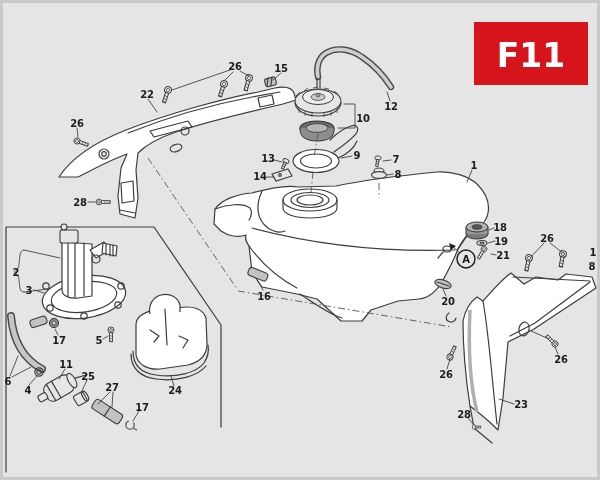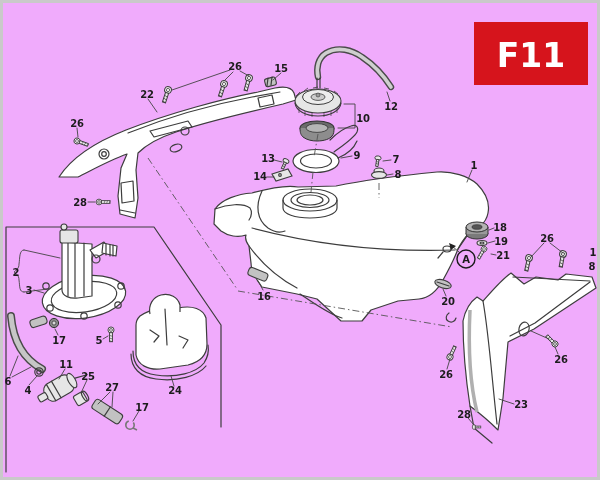--- a/index.html
+++ b/index.html
@@ -1,16 +1,16 @@
 <!DOCTYPE html>
 <html><head>
 <meta charset="utf-8">
 <style>
   html,body{margin:0;padding:0;background:#ffffff;}
-  .page{position:relative;width:600px;height:480px;background:#f0abfc;
+  .page{position:relative;width:600px;height:480px;background:#e5e5e5;
         font-family:"DejaVu Sans",sans-serif;overflow:hidden;}
   svg{display:block;}
   .callout{font:bold 10px "DejaVu Sans",sans-serif;fill:#1c1c1c;
            text-anchor:middle;dominant-baseline:central;letter-spacing:-0.2px;}
   .badge-text{font:bold 33px "DejaVu Sans",sans-serif;fill:#ffffff;
               text-anchor:middle;dominant-baseline:central;}
   .ln{stroke:#3d3d3d;stroke-width:1.2;fill:none;stroke-linecap:round;stroke-linejoin:round;}
   .lnf{stroke:#3d3d3d;stroke-width:1.2;fill:#ffffff;stroke-linejoin:round;}
   .thin{stroke:#444;stroke-width:0.9;fill:none;stroke-linecap:round;}
   .dash{stroke:#555;stroke-width:0.9;fill:none;stroke-dasharray:7 3 1.5 3;}

